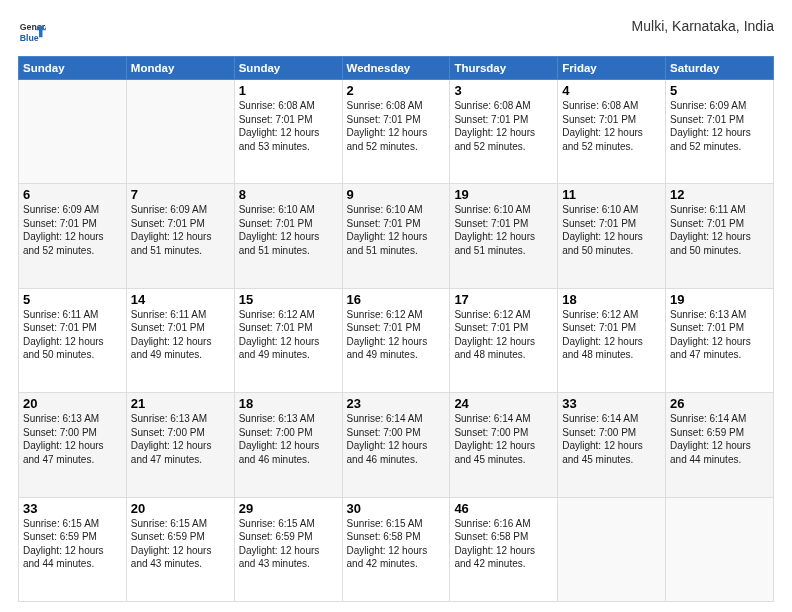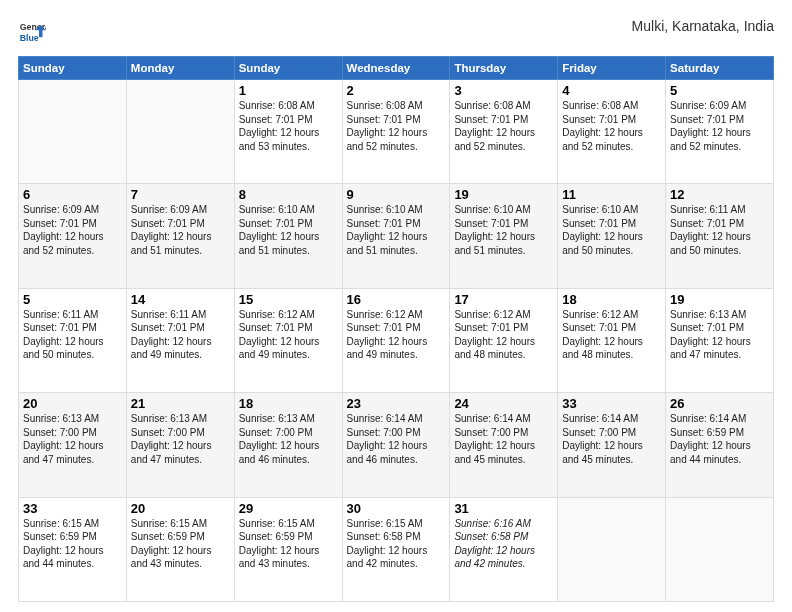--- a/index.html
+++ b/index.html
@@ -304,22 +304,22 @@
 Sunset: 6:59 PM
 Daylight: 12 hours and 43 minutes.</div>
           </td>
           <td>
             <span class="day-number">30</span>
             <div class="cell-info" style="white-space: pre-line;">Sunrise: 6:15 AM
 Sunset: 6:58 PM
 Daylight: 12 hours and 42 minutes.</div>
           </td>
           <td>
-            <span class="day-number">31</span>
-            <div class="cell-info" style="white-space: pre-line; font-style: italic;">Sunrise: 6:16 AM
+            <span class="day-number">46</span>
+            <div class="cell-info" style="white-space: pre-line;">Sunrise: 6:16 AM
 Sunset: 6:58 PM
 Daylight: 12 hours and 42 minutes.</div>
           </td>
           <td class="empty"></td>
           <td class="empty"></td>
         </tr>
       </tbody>
   </table>
 </div>
 

